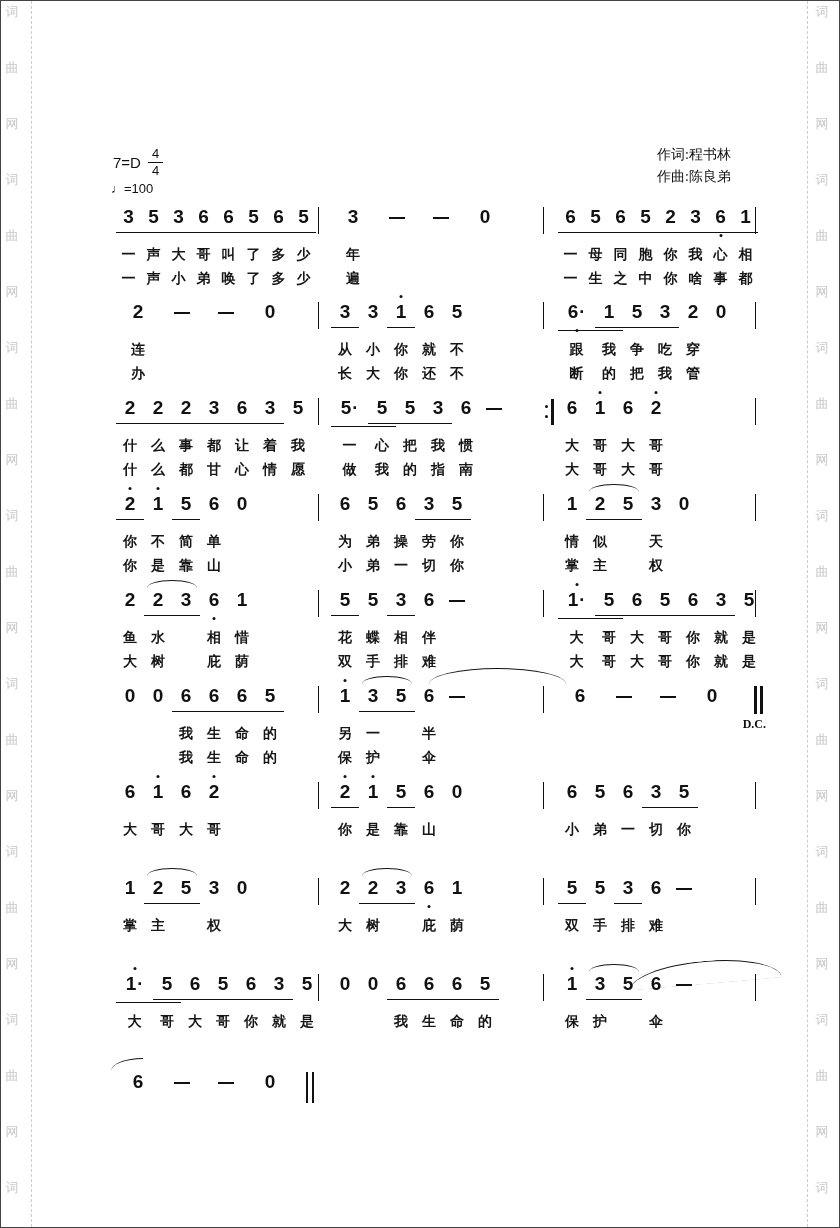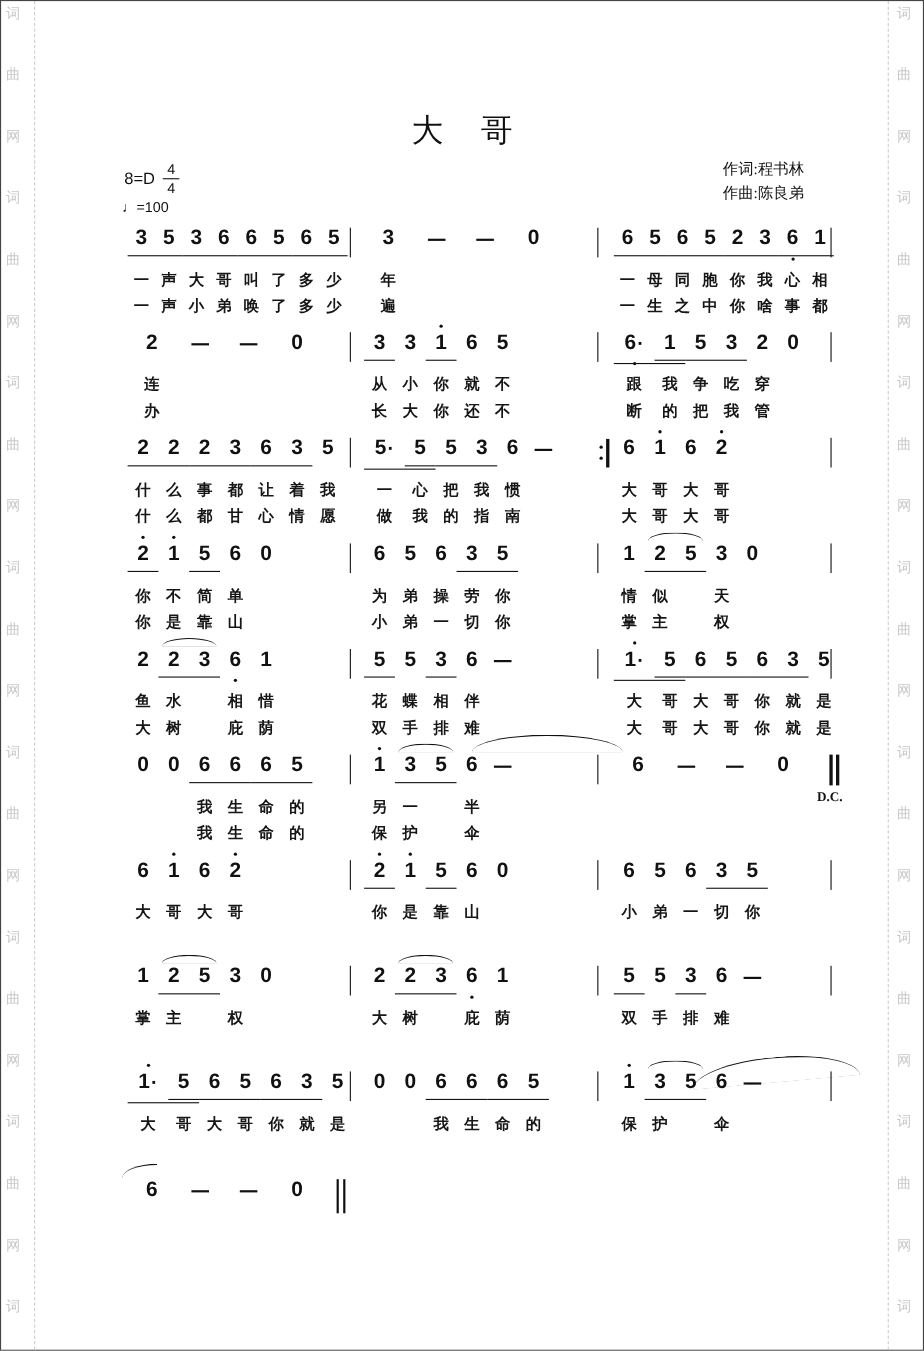--- a/index.html
+++ b/index.html
@@ -131,29 +131,28 @@
       <span class="wm-char">网</span>
       <span class="wm-char">词</span>
       <span class="wm-char">曲</span>
       <span class="wm-char">网</span>
       <span class="wm-char">词</span>
       <span class="wm-char">曲</span>
       <span class="wm-char">网</span>
       <span class="wm-char">词</span>
     </div>
 
-  <div class="title">大哥</div>
 
   <div class="credits">
     <div>作词:程书林</div>
     <div>作曲:陈良弟</div>
   </div>
 
   <div class="keysig">
-    <span>8=D</span>
+    <span>7=D</span>
     <span class="frac">
       <span class="ftop">4</span>
       <span class="fbot">4</span>
     </span>
   </div>
   <div class="tempo">♩=100</div>
 
   <div id="score">
       <div class="system" style="top: 205px;">
         <div class="measure" style="width: 205px; padding-left: 2px;">

